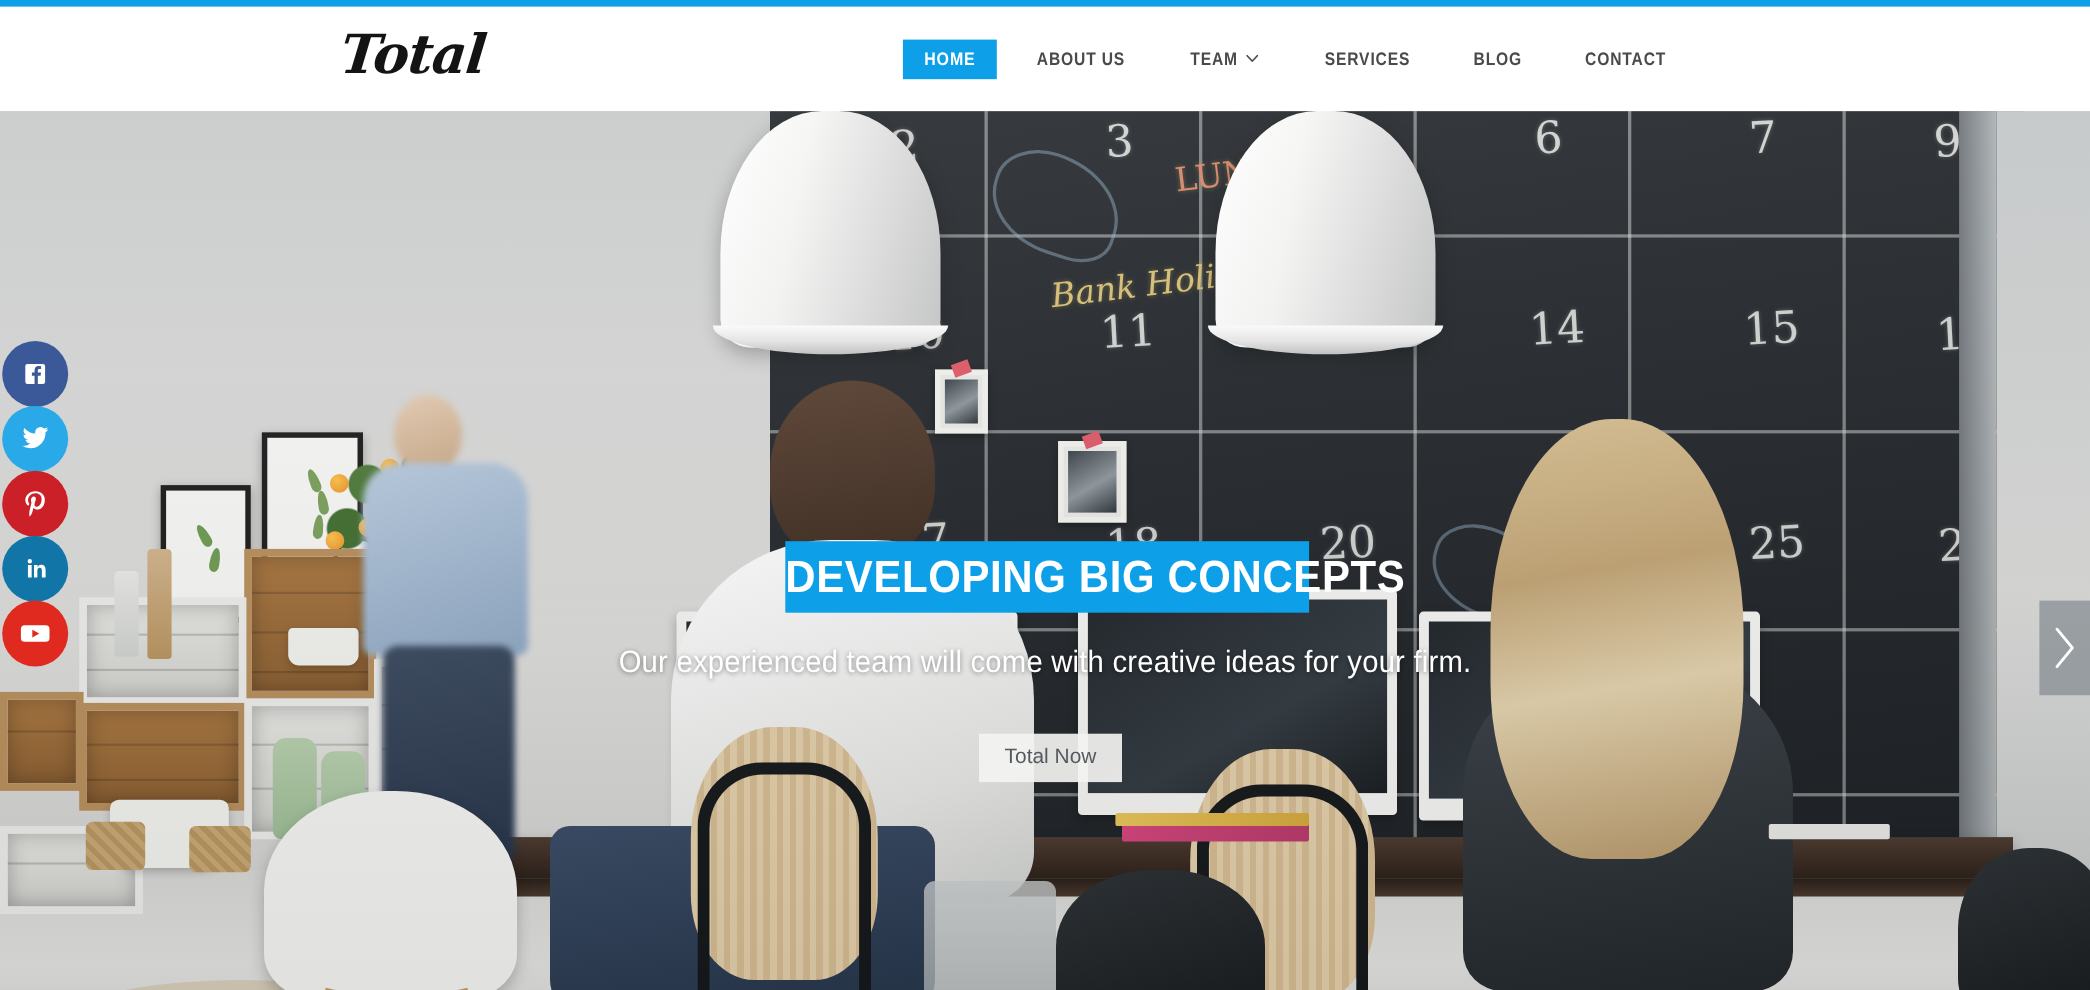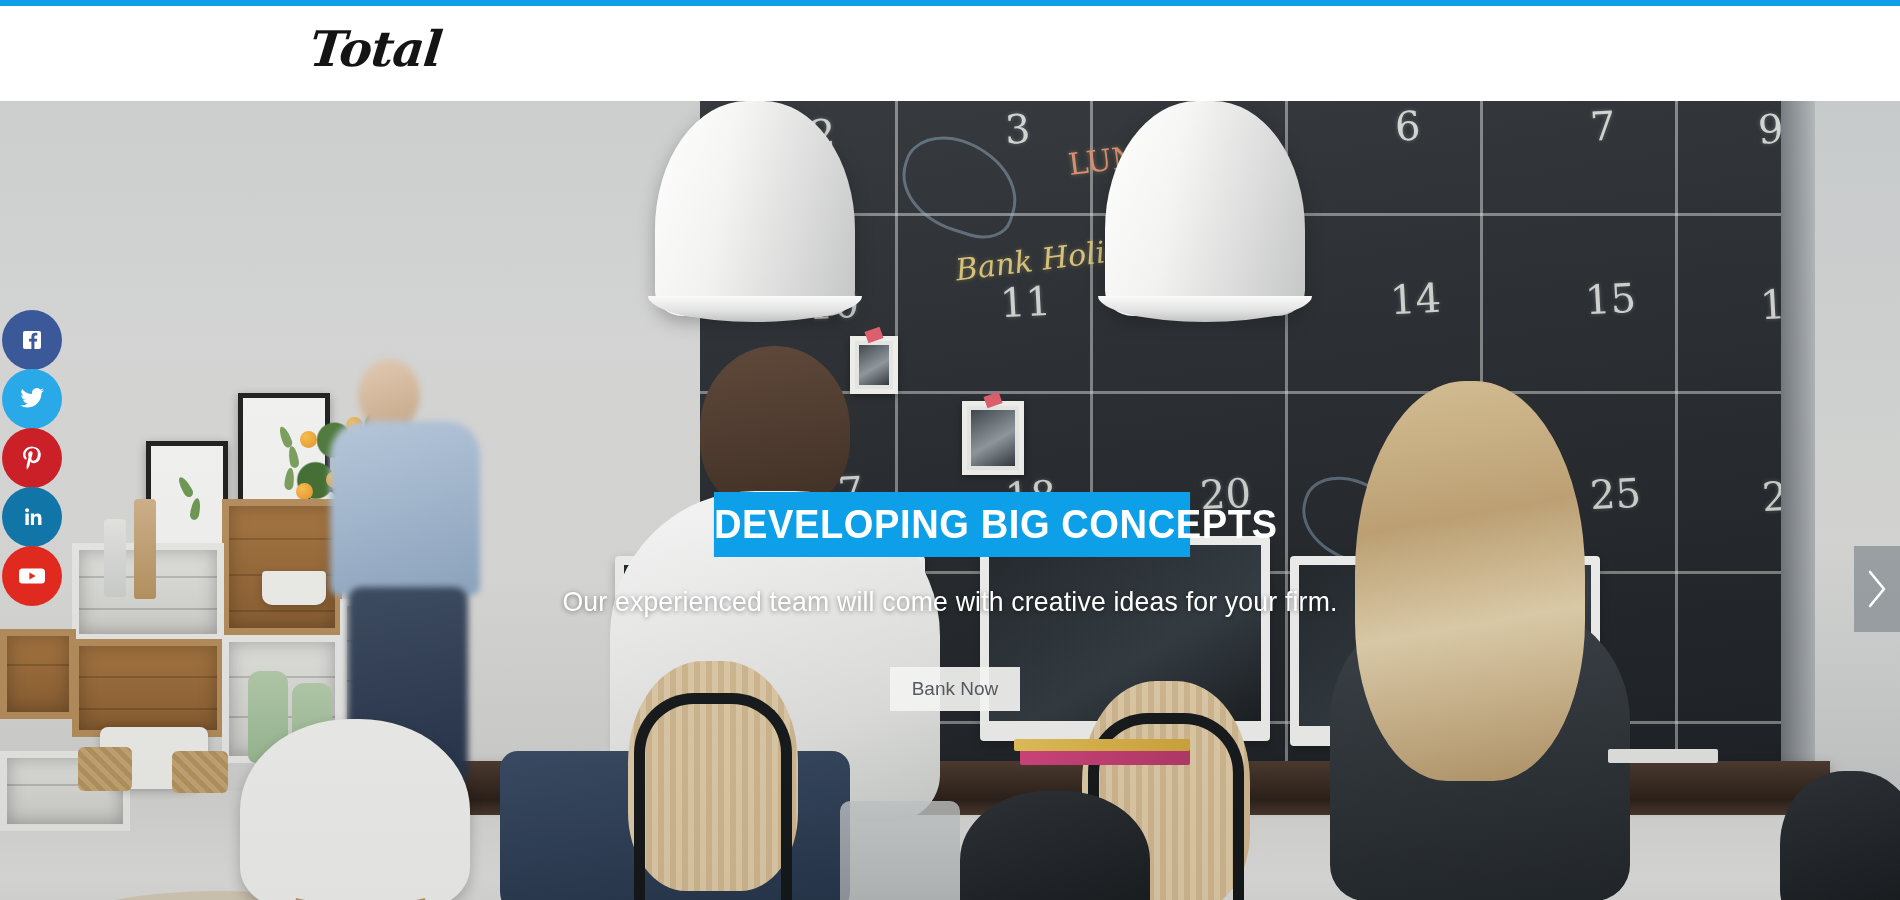--- a/index.html
+++ b/index.html
@@ -408,20 +408,30 @@
   }
   .slider-next svg { display:block; }
 </style>
 </head>
 <body>
 
 <div class="top-accent"></div>
 
 <header class="site-header">
   <div class="logo">Total</div>
+  <nav class="main-nav" id="main-nav">
+      <div class="nav-item active"><span>HOME</span></div>
+      <div class="nav-item"><span>ABOUT US</span></div>
+      <div class="nav-item"><span>TEAM</span><span class="caret"><svg width="13" height="8" viewBox="0 0 13 8" fill="none">
+            <path d="M1 1.6 L6.5 6.6 L12 1.6" stroke="#4a4a4a" stroke-width="1.5" stroke-linecap="round" stroke-linejoin="round"></path>
+          </svg></span></div>
+      <div class="nav-item"><span>SERVICES</span></div>
+      <div class="nav-item"><span>BLOG</span></div>
+      <div class="nav-item"><span>CONTACT</span></div>
+    </nav>
 </header>
 
 <section class="hero">
 
   <div class="hero-photo">
 
     <div class="wall-left"></div>
 
     <div class="chalkboard" id="chalkboard">
         <div class="chalk-grid-v" style="left: 195px;"></div>
@@ -593,21 +603,21 @@
                 background:linear-gradient(90deg,#e8c45a,#d4a93c); border-radius:2px;"></div>
     <div style="position:absolute; left:1608px; top:648px; width:110px; height:14px;
                 background:#e8e9e6; border-radius:2px;"></div>
 
     <div class="photo-grade"></div>
   </div>
 
   <div class="hero-content">
     <div class="hero-title">Developing Big Concepts</div>
     <div class="hero-sub">Our experienced team will come with creative ideas for your firm.</div>
-    <button class="hero-cta">Bank Now</button>
+    <button class="hero-cta">Total Now</button>
   </div>
 
   <div class="social-rail" id="social-rail">
       <div class="social-btn" title="Facebook" style="background: rgb(59, 89, 152);">
         <span>
           <svg width="26" height="26" viewBox="0 0 26 26">
             <rect x="4" y="4" width="18" height="18" rx="2" fill="#fff"></rect>
             <path d="M15.4 22V14.6h2.5l.37-2.9H15.4v-1.85c0-.84.23-1.41 1.44-1.41h1.53V5.85A20 20 0 0 0 16.13 5.7c-2.2 0-3.72 1.35-3.72 3.83v2.17H10v2.9h2.41V22z" fill="#3b5998"></path>
           </svg>
         </span>

